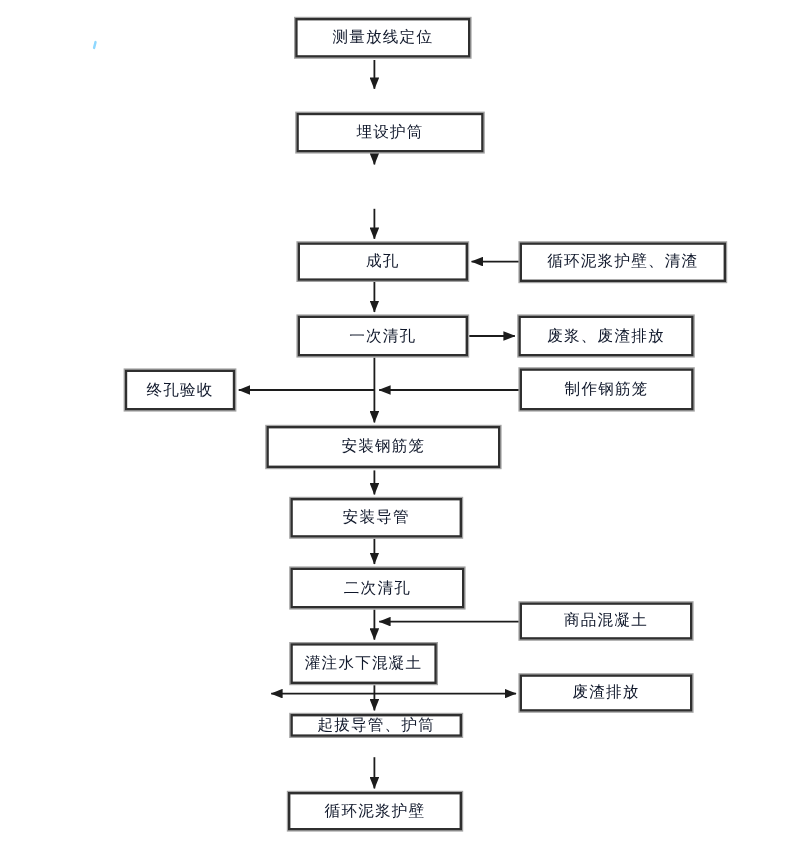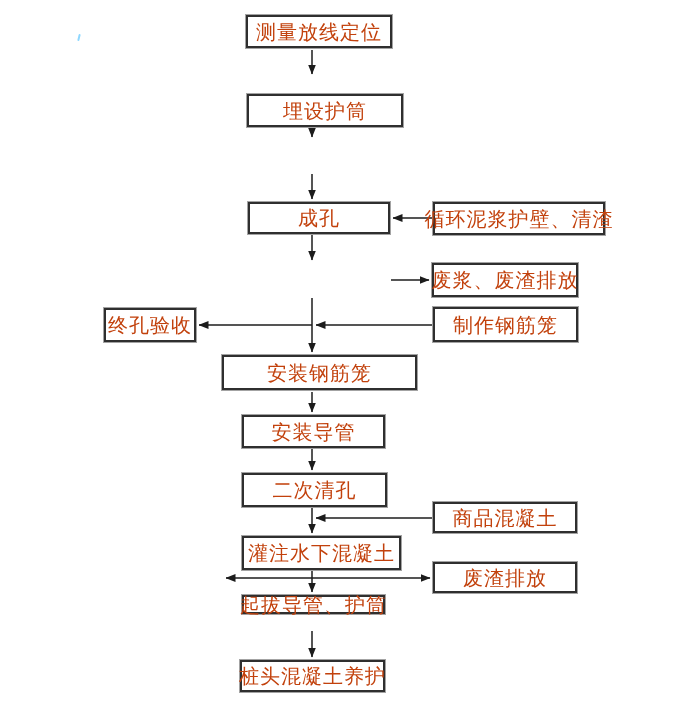--- a/index.html
+++ b/index.html
@@ -3,21 +3,21 @@
 <meta charset="utf-8">
 <style>
   html,body{margin:0;padding:0;background:#ffffff;}
   body{font-family:"DejaVu Sans","Liberation Sans",sans-serif;}
   .stage{position:relative;width:676px;height:710px;background:#ffffff;overflow:hidden;}
   .arrows{position:absolute;left:0;top:0;}
   .node{
     position:absolute;box-sizing:border-box;background:#ffffff;
     border:2px solid #2f2f2f;box-shadow:0 0 0 1px #a3a3a3;
     display:flex;align-items:center;justify-content:center;
-    font-size:20px;line-height:1;color:#c2410c;letter-spacing:1px;white-space:nowrap;
+    font-size:13px;line-height:1;color:#0f172a;letter-spacing:1px;white-space:nowrap;
   }
   .stray{position:absolute;left:78px;top:34px;width:2px;height:7px;background:#8fd8ff;transform:rotate(14deg);border-radius:1px;}
 </style>
 </head>
 <body>
 
 <div class="stage">
 
   <svg class="arrows" width="676" height="710" viewBox="0 0 676 710" aria-hidden="true">
     <defs>
@@ -43,26 +43,27 @@
       <line x1="312" y1="578" x2="226" y2="578" marker-end="url(#ah)"></line>
       <line x1="312" y1="578" x2="430" y2="578" marker-end="url(#ah)"></line>
       <line x1="312" y1="631" x2="312" y2="657" marker-end="url(#ah)"></line>
     </g>
   </svg>
 
   <div class="node" style="left:246px;top:15px;width:146px;height:33px">测量放线定位</div>
   <div class="node" style="left:247px;top:94px;width:156px;height:33px">埋设护筒</div>
   <div class="node" style="left:248px;top:202px;width:142px;height:32px">成孔</div>
   <div class="node" style="left:433px;top:202px;width:172px;height:33px">循环泥浆护壁、清渣</div>
+  <div class="node" style="left:248px;top:263px;width:142px;height:34px">一次清孔</div>
   <div class="node" style="left:432px;top:263px;width:146px;height:34px">废浆、废渣排放</div>
   <div class="node" style="left:104px;top:308px;width:92px;height:34px">终孔验收</div>
   <div class="node" style="left:433px;top:307px;width:145px;height:35px">制作钢筋笼</div>
   <div class="node" style="left:222px;top:355px;width:195px;height:35px">安装钢筋笼</div>
   <div class="node" style="left:242px;top:415px;width:143px;height:33px">安装导管</div>
   <div class="node" style="left:242px;top:473px;width:145px;height:34px">二次清孔</div>
   <div class="node" style="left:433px;top:502px;width:144px;height:31px">商品混凝土</div>
-  <div class="node" style="left:242px;top:536px;width:159px;height:34px">灌注水下混凝土</div>
+  <div class="node" style="left:242px;top:536px;width:122px;height:34px">灌注水下混凝土</div>
   <div class="node" style="left:433px;top:562px;width:144px;height:31px">废渣排放</div>
   <div class="node" style="left:242px;top:595px;width:143px;height:19px">起拔导管、护筒</div>
-  <div class="node" style="left:240px;top:660px;width:145px;height:32px">桩头混凝土养护</div>
+  <div class="node" style="left:240px;top:660px;width:145px;height:32px">循环泥浆护壁</div>
 
   <div class="stray"></div>
 </div>
 
 </body></html>

